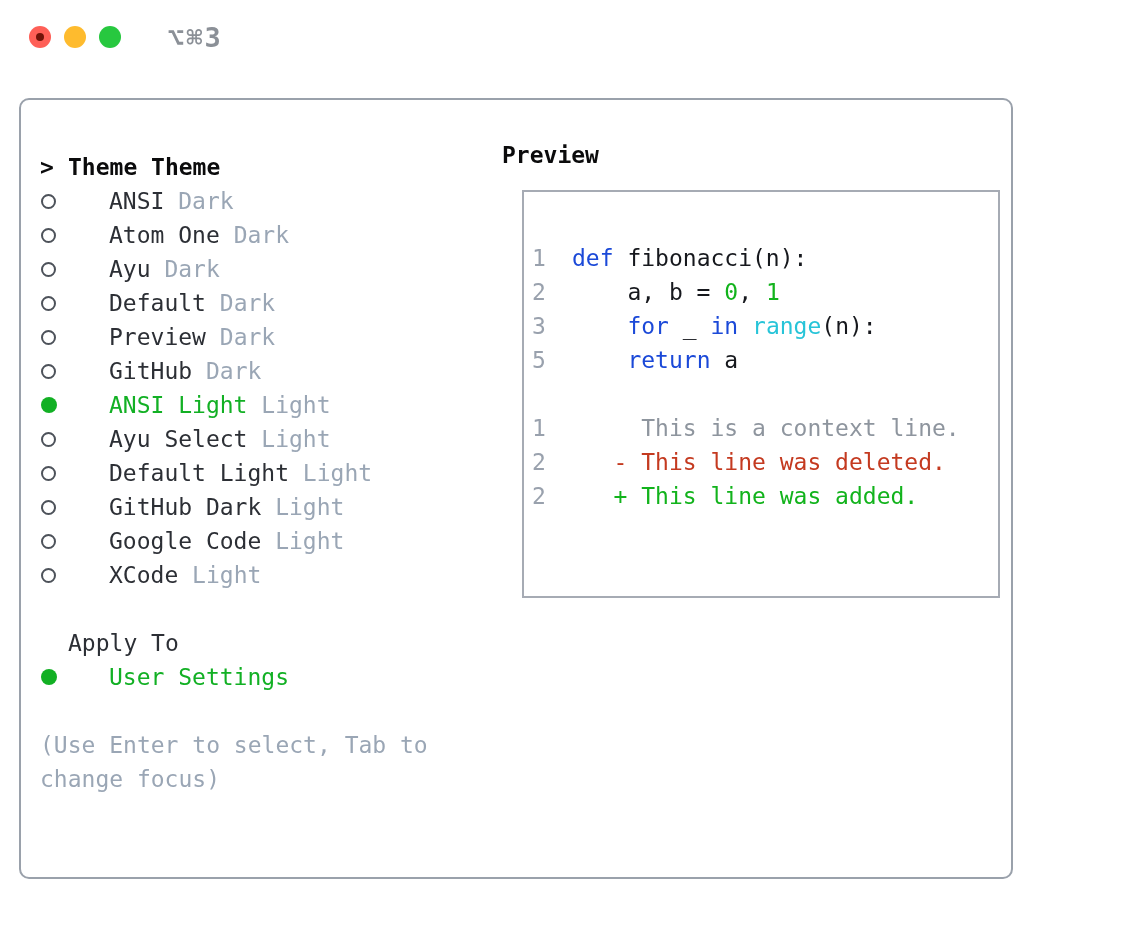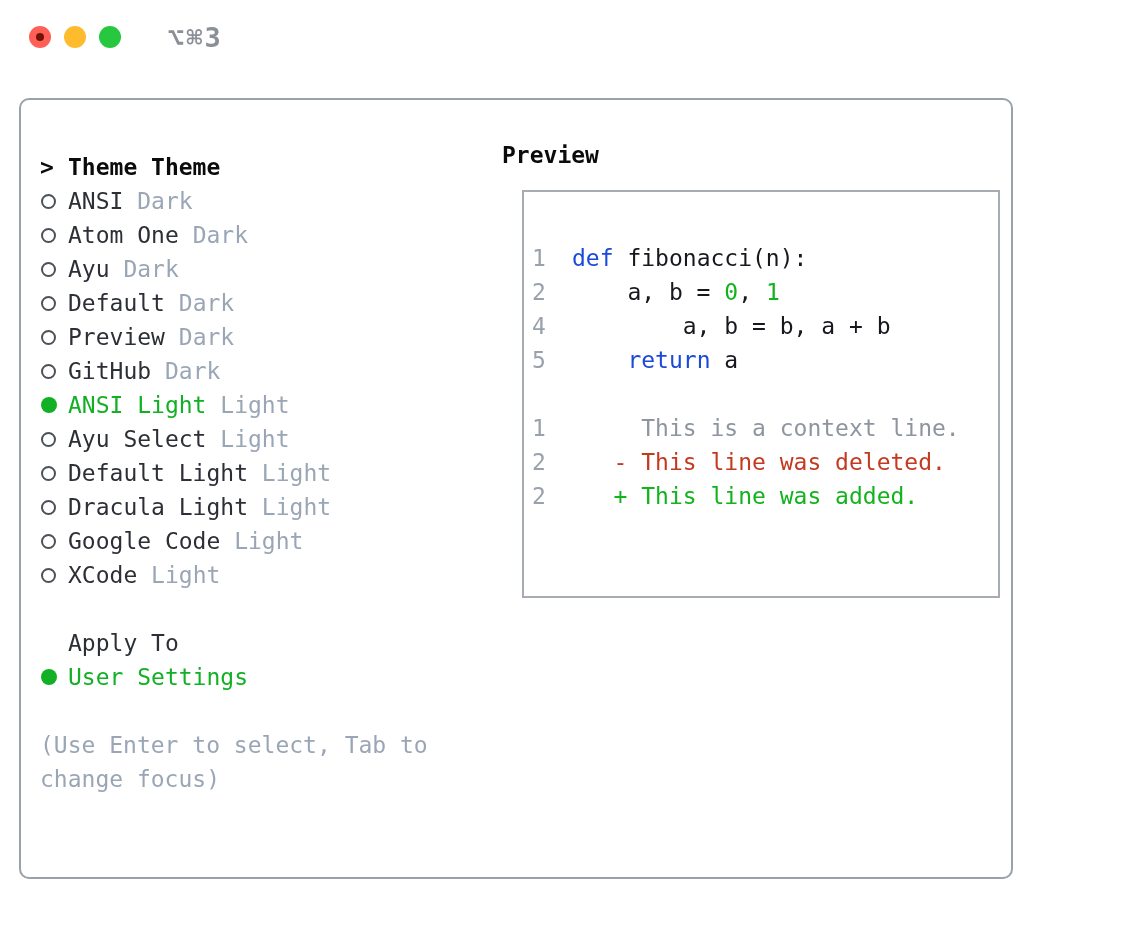--- a/index.html
+++ b/index.html
@@ -28,21 +28,21 @@
   .card{position:absolute;left:19px;top:98px;width:994px;height:781px;
         border:2px solid var(--border);border-radius:10px;background:#fff;}
 
   .left-col{position:absolute;left:19px;top:50px;}
   .row{display:flex;align-items:center;height:34px;white-space:pre;}
   .marker{display:inline-flex;width:28px;align-items:center;justify-content:flex-start;flex:0 0 28px;}
   .prompt{font-weight:bold;color:var(--heading);}
   .head-label{font-weight:bold;color:var(--heading);}
   .radio{width:15px;height:15px;border-radius:50%;border:2.5px solid var(--radio-ring);margin-left:1px;}
   .radio.on{border:none;width:16px;height:16px;background:var(--accent-green);}
-  .name{color:var(--text);}
+  .name{color:var(--text);margin-left:41px;}
   .name.sel{color:var(--accent-green);}
   .tag{color:var(--muted);margin-left:1ch;text-align:right;}
   .gap{height:34px;}
   .hint{width:400px;line-height:34px;color:var(--muted);white-space:normal;}
 
   
   .right-col{position:absolute;left:481px;top:38px;}
   .preview-label{height:34px;line-height:34px;font-weight:bold;color:var(--heading);}
   .preview-box{margin-top:18px;margin-left:20px;width:478px;height:408px;
                border:2px solid var(--box-border);padding:49px 8px 0 8px;background:#fff;}
@@ -125,21 +125,21 @@
   </div>
 
   <div class="row">
     <span class="marker"><span class="radio"></span></span>
     <span class="name">Default Light</span>
     <span class="tag">Light</span>
   </div>
 
   <div class="row">
     <span class="marker"><span class="radio"></span></span>
-    <span class="name">Dracula Light</span>
+    <span class="name">GitHub Dark</span>
     <span class="tag">Light</span>
   </div>
 
   <div class="row">
     <span class="marker"><span class="radio"></span></span>
     <span class="name">Google Code</span>
     <span class="tag">Light</span>
   </div>
 
   <div class="row">
@@ -167,21 +167,21 @@
     <div class="gap"></div>
 
     <div class="hint">(Use Enter to select, Tab to change focus)</div>
   </div>
 
   <div class="right-col">
     <div class="preview-label">Preview</div>
     <div class="preview-box" id="code-box">
         <div class="cline"><span class="lnum">1</span><span class="seg-blue">def</span><span class="seg-fg"> fibonacci(n):</span></div>
         <div class="cline"><span class="lnum">2</span><span class="seg-fg">    a, b = </span><span class="seg-green">0</span><span class="seg-fg">, </span><span class="seg-green">1</span></div>
-        <div class="cline"><span class="lnum">4</span><span class="seg-fg">        a, b = b, a + b</span></div>
+        <div class="cline"><span class="lnum">3</span><span class="seg-fg">    </span><span class="seg-blue">for</span><span class="seg-fg"> _ </span><span class="seg-blue">in</span><span class="seg-fg"> </span><span class="seg-cyan">range</span><span class="seg-fg">(n):</span></div>
         <div class="cline"><span class="lnum">5</span><span class="seg-fg">    </span><span class="seg-blue">return</span><span class="seg-fg"> a</span></div>
         <div class="cline"><span class="lnum"></span></div>
         <div class="cline"><span class="lnum">1</span><span class="seg-muted">     This is a context line.</span></div>
         <div class="cline"><span class="lnum">2</span><span class="seg-red">   - This line was deleted.</span></div>
         <div class="cline"><span class="lnum">2</span><span class="seg-green">   + This line was added.</span></div>
       </div>
   </div>
 
 </div>
 

